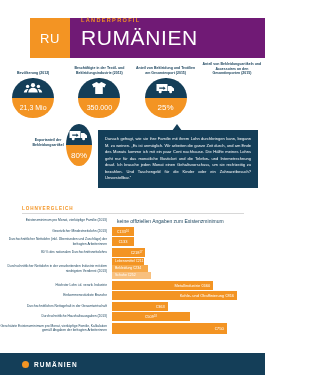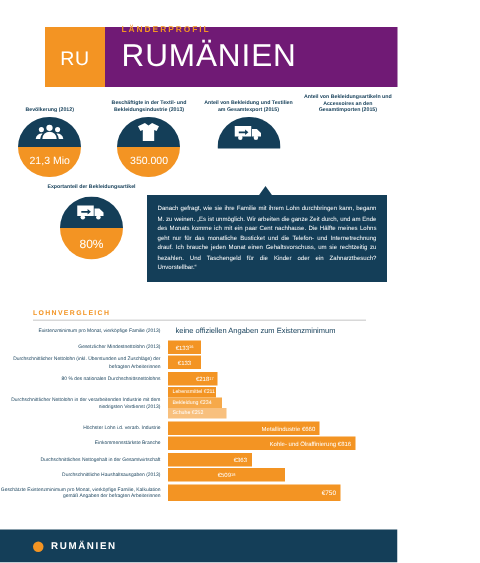--- a/index.html
+++ b/index.html
@@ -51,21 +51,21 @@
     height:21px;background:#f39423;display:flex;
     align-items:center;justify-content:center;
     color:#ffffff;font-size:8px;
   }
   .circle-bot.small{font-size:7px;}
   .icon-svg{display:block;}
   
   .midrow{position:absolute;left:0;top:122px;width:265px;height:74px;}
   .export-block{
     position:absolute;left:30px;top:0;width:62px;
-    display:flex;flex-direction:column;align-items:center;
+    display:flex;flex-direction:row;align-items:center;
   }
   .export-label{
     color:#143e58;font-size:3.5px;line-height:1.35;text-align:center;
     font-weight:bold;margin-bottom:2px;
   }
   .quote-box{
     position:absolute;left:98px;top:8px;width:160px;
     background:#143e58;color:#ffffff;
     padding:6px 7px;box-sizing:border-box;
     font-size:4.05px;line-height:1.62;text-align:justify;
@@ -166,20 +166,21 @@
       <div class="circle">
         <div class="circle-top">
           <svg class="icon-svg" width="20" height="12" viewBox="0 0 20 12">
             <rect x="0.5" y="2" width="11" height="7" fill="#ffffff"></rect>
             <path d="M12 4 h3.2 l2.8 2.6 V9 H12 Z" fill="#ffffff"></path>
             <circle cx="4.2" cy="9.8" r="1.5" fill="#ffffff"></circle>
             <circle cx="14.6" cy="9.8" r="1.5" fill="#ffffff"></circle>
             <path d="M3.2 5.6 h4.2 v-1.2 l2.2 1.8 -2.2 1.8 v-1.2 h-4.2 z" fill="#143e58"></path>
           </svg>
         </div>
+        <div class="circle-bot">25%</div>
       </div>
     </div>
     <div class="stat">
       <div class="stat-label">Anteil von Bekleidungsartikeln und Accessoires an den Gesamtimporten (2015)</div>
     </div>
   </div>
 
 <div class="midrow">
   <div class="export-block">
     <div class="export-label">Exportanteil der Bekleidungsartikel</div>

